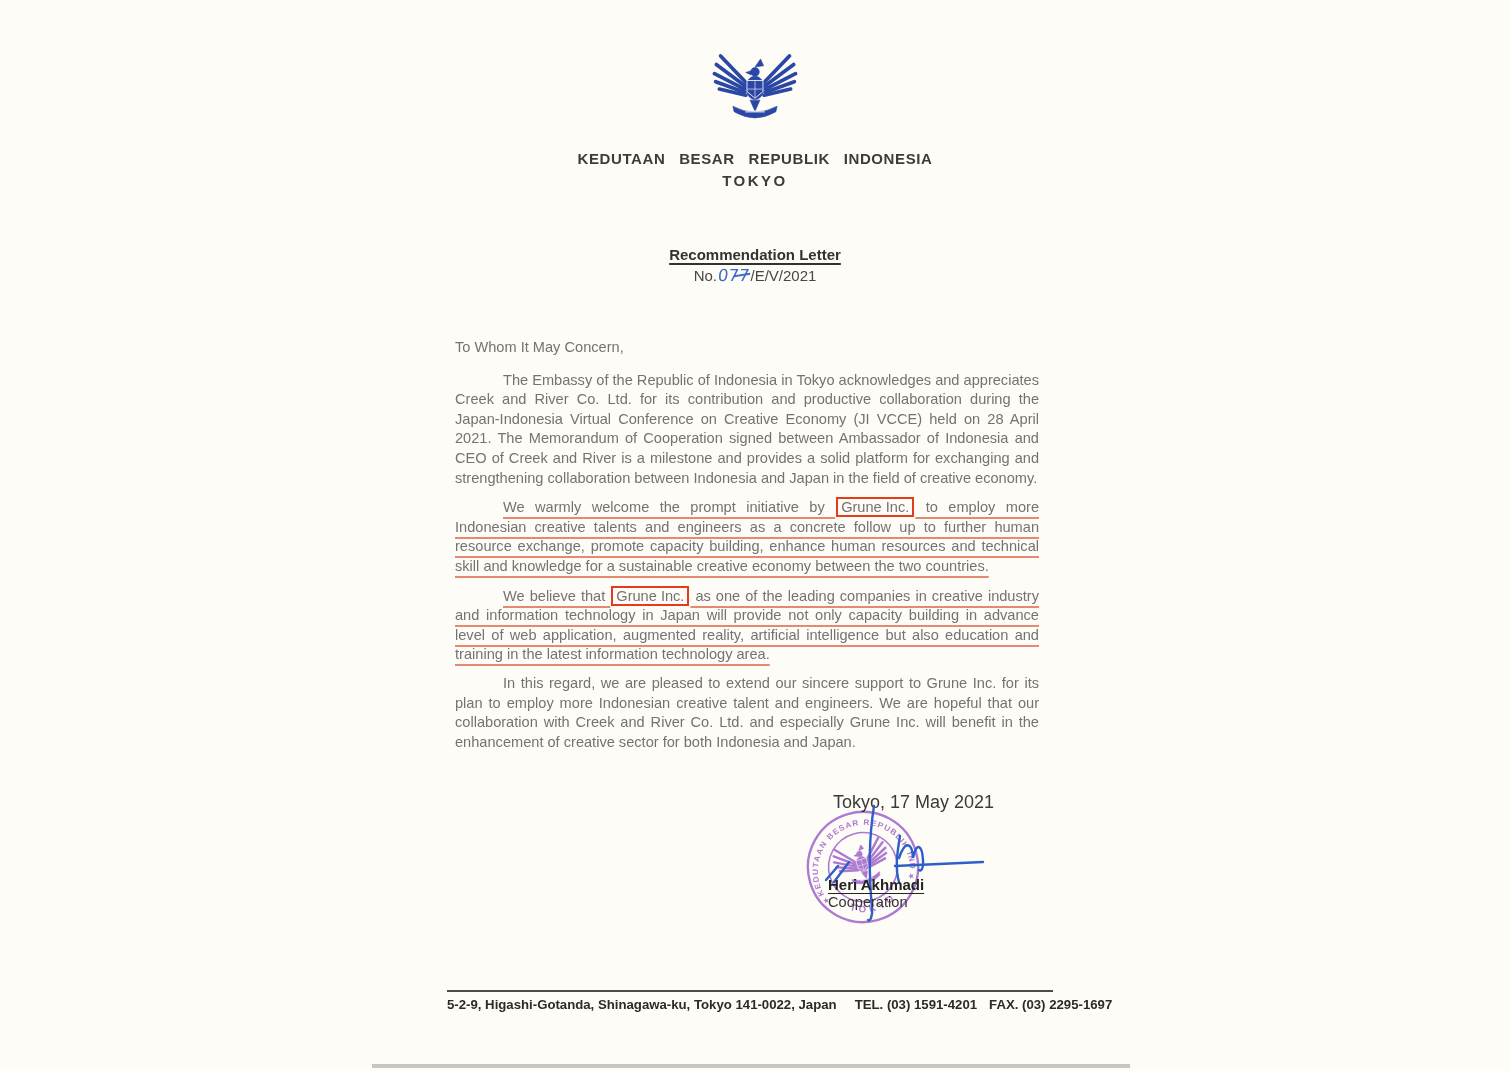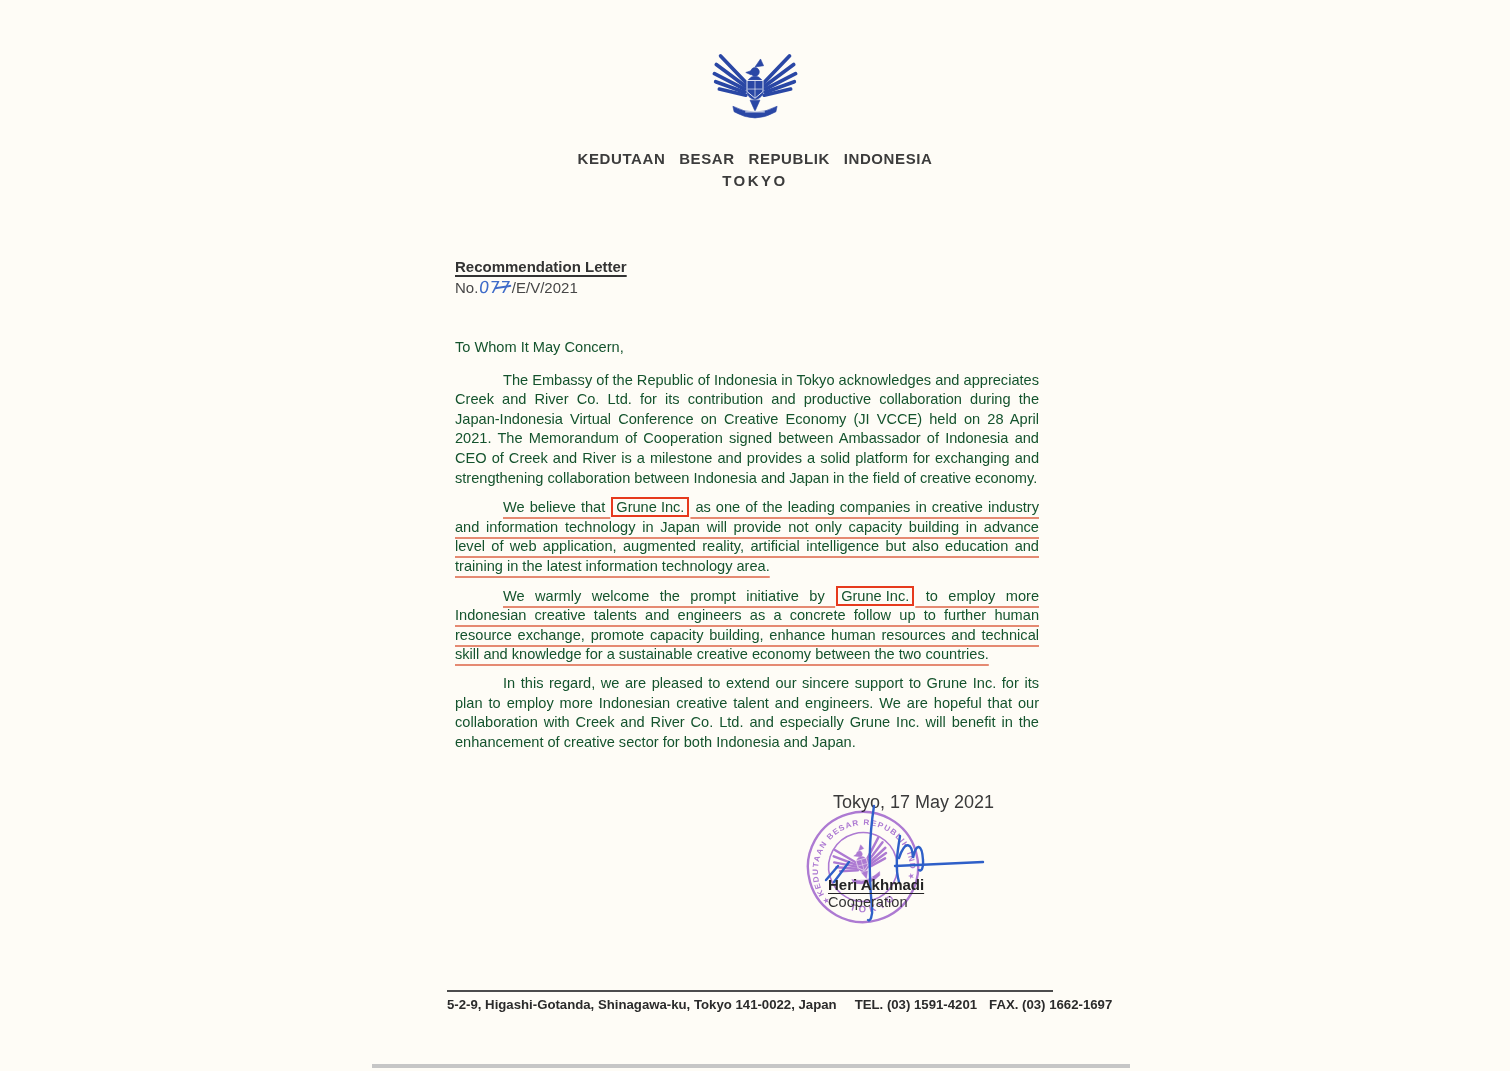--- a/index.html
+++ b/index.html
@@ -8,31 +8,31 @@
     background:#fefcf6;
     font-family:"Liberation Sans", sans-serif;
     color:#383838;
   }
   
   .emblem{position:absolute;left:712px;top:38px;width:86px;height:96px;color:#2a47a5;}
   .org-block{position:absolute;left:455px;top:150px;width:600px;text-align:center;}
   .org-line1{font-size:15px;font-weight:bold;letter-spacing:.6px;word-spacing:9px;color:#3c3c3c;}
   .org-line2{font-size:15px;font-weight:bold;letter-spacing:2.5px;color:#3c3c3c;margin-top:5px;}
   
-  .title-block{position:absolute;left:455px;top:258px;width:600px;text-align:left;}
+  .title-block{position:absolute;left:455px;top:246px;width:600px;text-align:center;}
   .doc-title{font-size:15px;font-weight:bold;color:#333;
     text-decoration:underline;text-decoration-thickness:1.6px;text-underline-offset:3px;}
   .doc-number{font-size:15px;color:#474747;margin-top:3px;}
   .hand-number{color:#3f6cc9;font-size:16.5px;display:inline-block;transform:skewX(-7deg);
     position:relative;font-family:"DejaVu Sans",sans-serif;margin:0 1px;}
   .hand-number::after{content:"";position:absolute;right:0px;top:8px;width:16px;height:1.6px;
     background:#3f6cc9;transform:rotate(-9deg);}
   
   .letter{position:absolute;left:455px;top:338px;width:600px;
-    font-size:14.6px;line-height:19.6px;text-align:justify;color:#14532d;}
+    font-size:14.6px;line-height:19.6px;text-align:justify;color:#737373;}
   .salutation{margin:0 0 13px 0;}
   .letter p{margin:0 16px 9px 0;text-indent:48px;}
   .redline{text-decoration:underline;text-decoration-color:#e58a72;
     text-decoration-thickness:2.2px;text-underline-offset:4.5px;}
   .gbox{display:inline-block;text-indent:0;border:2.4px solid #e63a1d;
     padding:0 3px;margin:0 1px;line-height:16px;}
   
   .date-line{position:absolute;left:833px;top:792px;font-size:18px;color:#3a3a3a;}
   .stamp{position:absolute;left:804px;top:808px;width:118px;height:118px;opacity:.82;
     mix-blend-mode:multiply;color:#9c5ed2;}
@@ -91,22 +91,22 @@
 </div>
 
 <div class="title-block">
   <div class="doc-title">Recommendation Letter</div>
   <div class="doc-number"><span>No.</span><span class="hand-number">077</span><span>/E/V/2021</span></div>
 </div>
 
 <div class="letter">
   <div class="salutation">To Whom It May Concern,</div>
   <p>The Embassy of the Republic of Indonesia in Tokyo acknowledges and appreciates Creek and River Co. Ltd. for its contribution and productive collaboration during the Japan-Indonesia Virtual Conference on Creative Economy (JI VCCE) held on 28 April 2021. The Memorandum of Cooperation signed between Ambassador of Indonesia and CEO of Creek and River is a milestone and provides a solid platform for exchanging and strengthening collaboration between Indonesia and Japan in the field of creative economy.</p>
+  <p class="redline"><span>We warmly welcome the prompt initiative by </span><span class="gbox">Grune Inc.</span><span> to employ more Indonesian creative talents and engineers as a concrete follow up to further human resource exchange, promote capacity building, enhance human resources and technical skill and knowledge for a sustainable creative economy between the two countries.</span></p>
   <p class="redline"><span>We believe that </span><span class="gbox">Grune Inc.</span><span> as one of the leading companies in creative industry and information technology in Japan will provide not only capacity building in advance level of web application, augmented reality, artificial intelligence but also education and training in the latest information technology area.</span></p>
-  <p class="redline"><span>We warmly welcome the prompt initiative by </span><span class="gbox">Grune Inc.</span><span> to employ more Indonesian creative talents and engineers as a concrete follow up to further human resource exchange, promote capacity building, enhance human resources and technical skill and knowledge for a sustainable creative economy between the two countries.</span></p>
   <p>In this regard, we are pleased to extend our sincere support to Grune Inc. for its plan to employ more Indonesian creative talent and engineers. We are hopeful that our collaboration with Creek and River Co. Ltd. and especially Grune Inc. will benefit in the enhancement of creative sector for both Indonesia and Japan.</p>
 </div>
 
 <div class="date-line">Tokyo, 17 May 2021</div>
 
 <svg class="stamp" viewBox="0 0 120 120">
   <g transform="rotate(-16 60 60)" fill="currentColor">
     <circle cx="60" cy="60" r="56" fill="none" stroke="currentColor" stroke-width="2.4"></circle>
     <circle cx="60" cy="60" r="35" fill="none" stroke="currentColor" stroke-width="1.6"></circle>
     <defs>
@@ -135,16 +135,16 @@
     <path d="M 34 86 L 49 66"></path>
   </g>
 </svg>
 
 <div class="name-block">
   <div class="signer-name">Heri Akhmadi</div>
   <div class="signer-title">Cooperation</div>
 </div>
 
 <div class="footer">
-  <span>5-2-9, Higashi-Gotanda, Shinagawa-ku, Tokyo 141-0022, Japan</span><span class="tel">TEL. (03) 1591-4201</span><span class="fax">FAX. (03) 1662-1697</span>
+  <span>5-2-9, Higashi-Gotanda, Shinagawa-ku, Tokyo 141-0022, Japan</span><span class="tel">TEL. (03) 1591-4201</span><span class="fax">FAX. (03) 2295-1697</span>
 </div>
 
 <div class="scan-edge"></div>
 
 </body></html>

